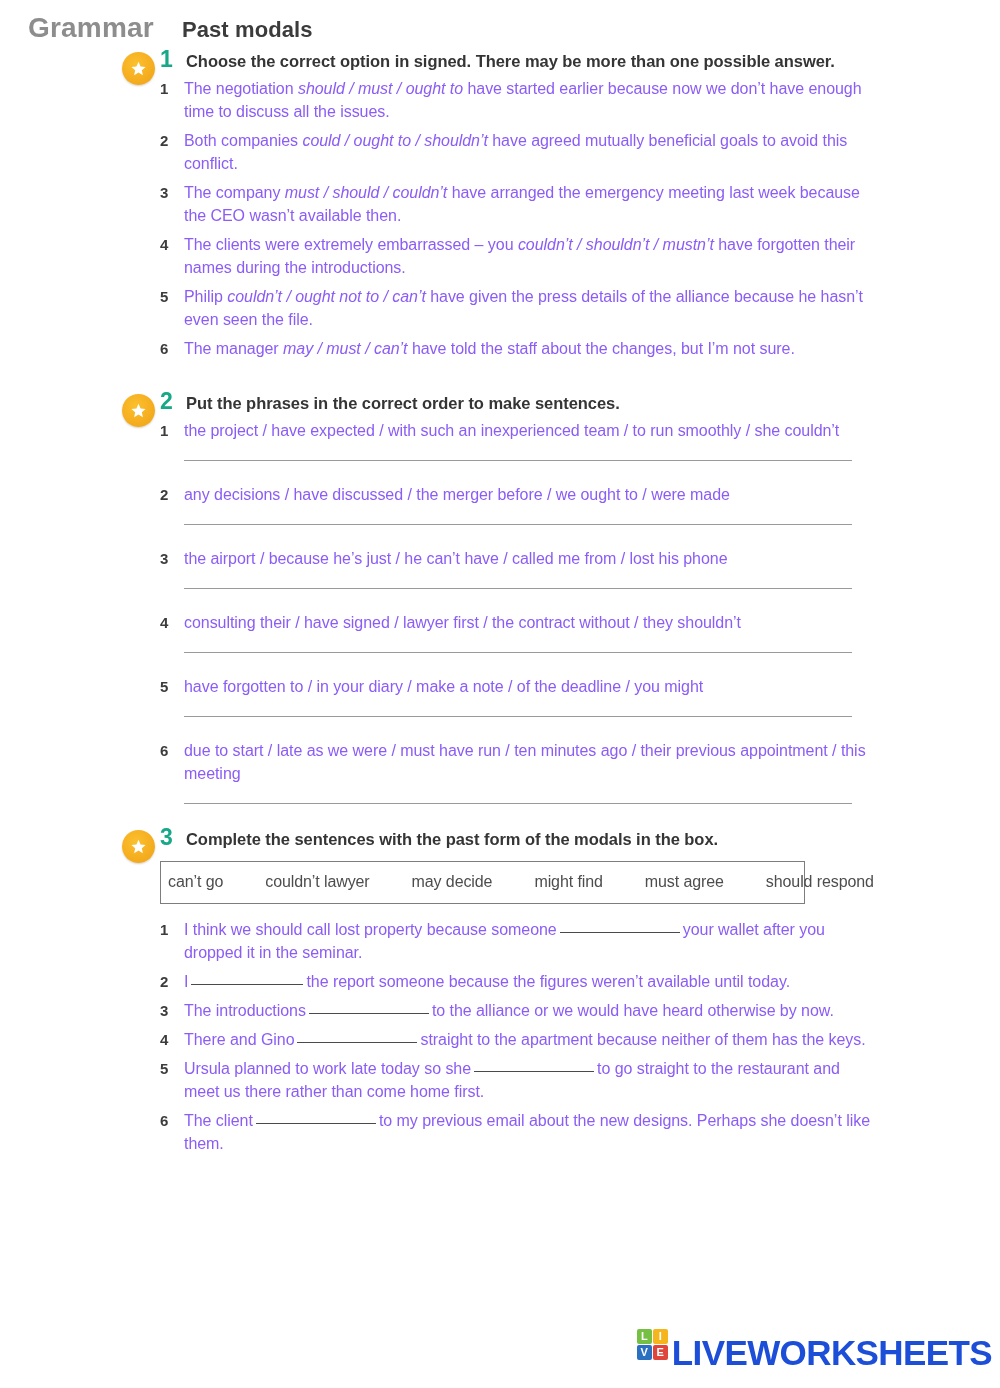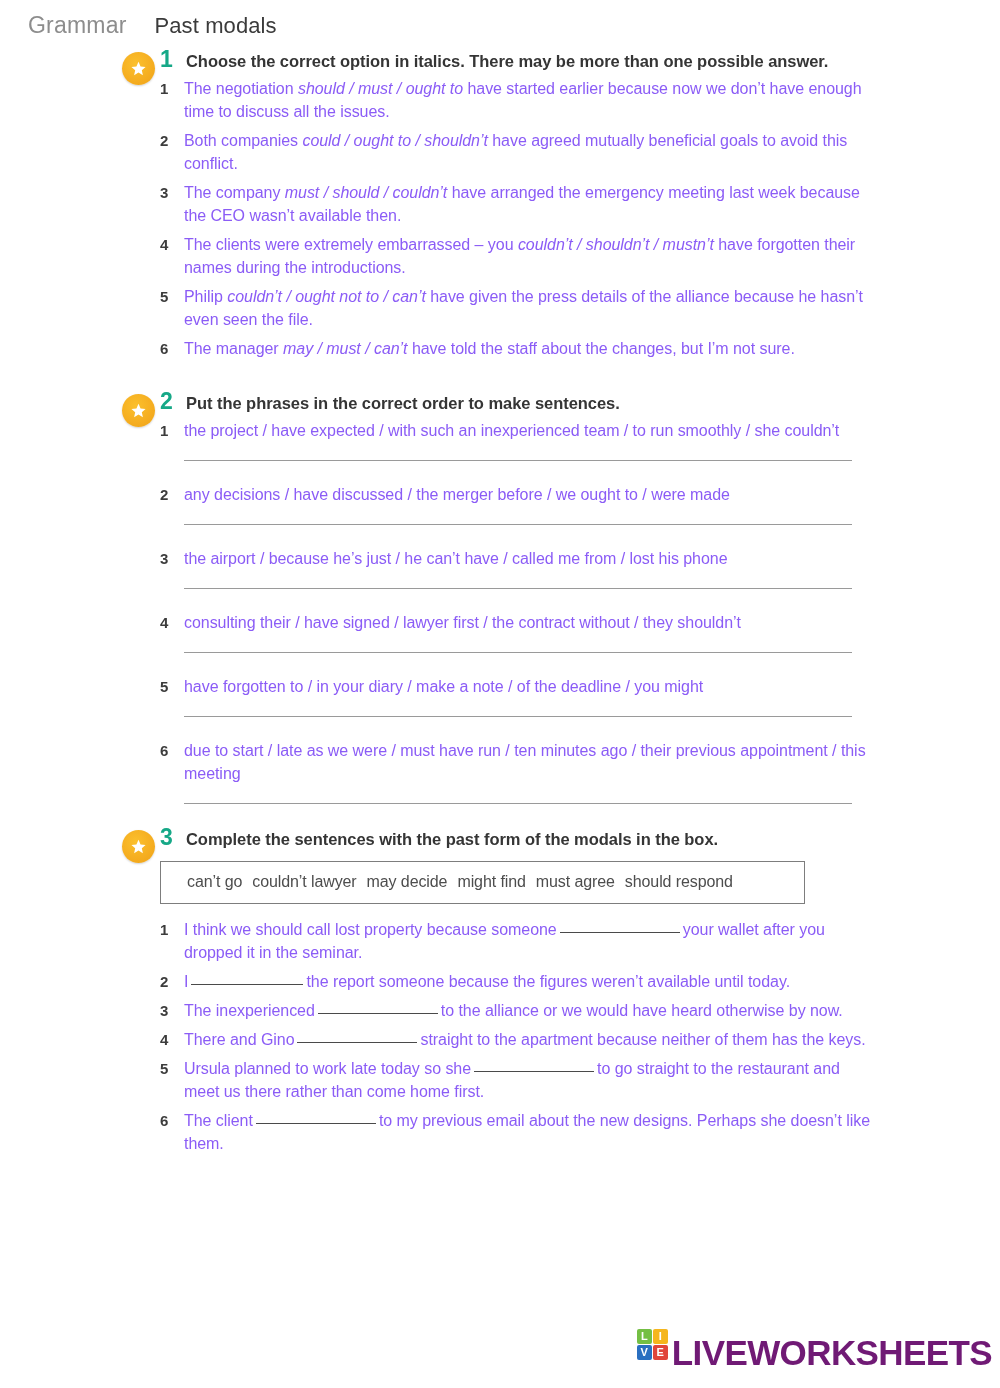--- a/index.html
+++ b/index.html
@@ -20,28 +20,28 @@
   
   .page-header {
     position: absolute;
     left: 28px;
     top: 12px;
     display: flex;
     align-items: baseline;
     gap: 28px;
   }
   .header-label {
-    font-size: 23px;
-    font-weight: normal;
+    font-size: 28px;
+    font-weight: bold;
     color: #8d8d8d;
     letter-spacing: .2px;
   }
   .header-title {
     font-size: 22px;
-    font-weight: normal;
+    font-weight: bold;
     color: #3b3b3b;
     letter-spacing: .1px;
   }
 
   
   .sheet {
     position: absolute;
     left: 0;
     top: 48px;
     width: 1000px;
@@ -121,23 +121,23 @@
   .item-block { margin-bottom: 0; }
   .rule-wrap { margin-top: 18px; margin-bottom: 22px; }
 
   
   .word-box {
     margin-left: 160px;
     margin-top: 12px;
     width: 645px;
     box-sizing: border-box;
     border: 1px solid #7d7d7d;
-    padding: 11px 14px 12px 26px;
-    display: flex;
-    gap: 10px;
+    padding: 11px 14px 12px 7px;
+    display: flex;
+    gap: 42px;
     background: #fff;
   }
   .word-chip {
     font-size: 16px;
     color: #4d4d4d;
     white-space: nowrap;
     letter-spacing: -.1px;
   }
 
   
@@ -172,21 +172,21 @@
     color: #ffffff;
     font-size: 11px;
     font-weight: bold;
     line-height: 15px;
     text-align: center;
     font-family: "Liberation Sans", sans-serif;
   }
   .logo-word {
     font-size: 35px;
     font-weight: bold;
-    color: #701a75;
+    color: #1d4ed8;
     letter-spacing: -.6px;
     line-height: 1;
     margin-top: 17px;
   }
 </style>
 </head>
 <body>
 
 <div class="page-header">
   <span class="header-label">Grammar</span>
@@ -198,21 +198,21 @@
   <section class="exercise">
     <div class="star-badge" style="top:4px;">
       <span>
         <svg width="17" height="17" viewBox="0 0 24 24" aria-hidden="true">
           <polygon fill="#ffffff" points="12,2.6 14.9,9.1 22,9.8 16.7,14.5 18.2,21.4 12,17.8 5.8,21.4 7.3,14.5 2,9.8 9.1,9.1"></polygon>
         </svg>
       </span>
     </div>
     <div class="ex-head">
       <span class="ex-num">1</span>
-      <span class="ex-title">Choose the correct option in italics. There may be more than one possible answer.</span>
+      <span class="ex-title">Choose the correct option in signed. There may be more than one possible answer.</span>
     </div>
     <div class="items">
       <div class="item">
         <span class="item-num">1</span>
         <span class="item-text">The negotiation <i>should / must / ought to</i> have started earlier because now we don’t have enough time to discuss all the issues.</span>
       </div>
       <div class="item">
         <span class="item-num">2</span>
         <span class="item-text">Both companies <i>could / ought to / shouldn’t</i> have agreed mutually beneficial goals to avoid this conflict.</span>
       </div>
@@ -326,21 +326,21 @@
       <div class="item">
         <span class="item-num">1</span>
         <span class="item-text"><span>I think we should call lost property because someone</span><span class="blank"></span><span>your wallet after you dropped it in the seminar.</span></span>
       </div>
       <div class="item">
         <span class="item-num">2</span>
         <span class="item-text"><span>I</span><span class="blank w-short"></span><span>the report someone because the figures weren’t available until today.</span></span>
       </div>
       <div class="item">
         <span class="item-num">3</span>
-        <span class="item-text"><span>The inexperienced</span><span class="blank"></span><span>to the alliance or we would have heard otherwise by now.</span></span>
+        <span class="item-text"><span>The introductions</span><span class="blank"></span><span>to the alliance or we would have heard otherwise by now.</span></span>
       </div>
       <div class="item">
         <span class="item-num">4</span>
         <span class="item-text"><span>There and Gino</span><span class="blank"></span><span>straight to the apartment because neither of them has the keys.</span></span>
       </div>
       <div class="item">
         <span class="item-num">5</span>
         <span class="item-text"><span>Ursula planned to work late today so she</span><span class="blank"></span><span>to go straight to the restaurant and meet us there rather than come home first.</span></span>
       </div>
       <div class="item">

